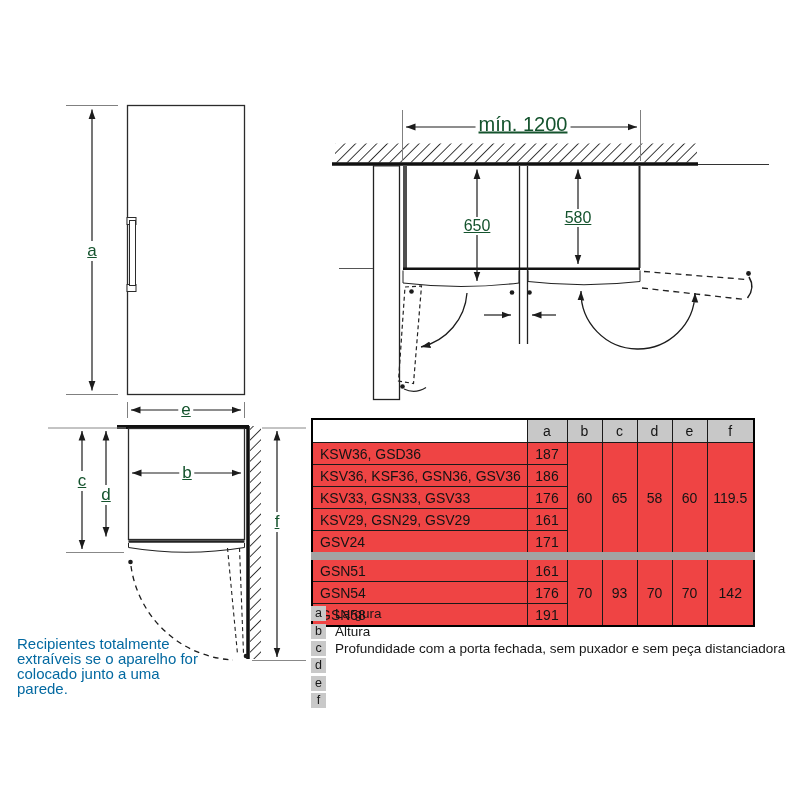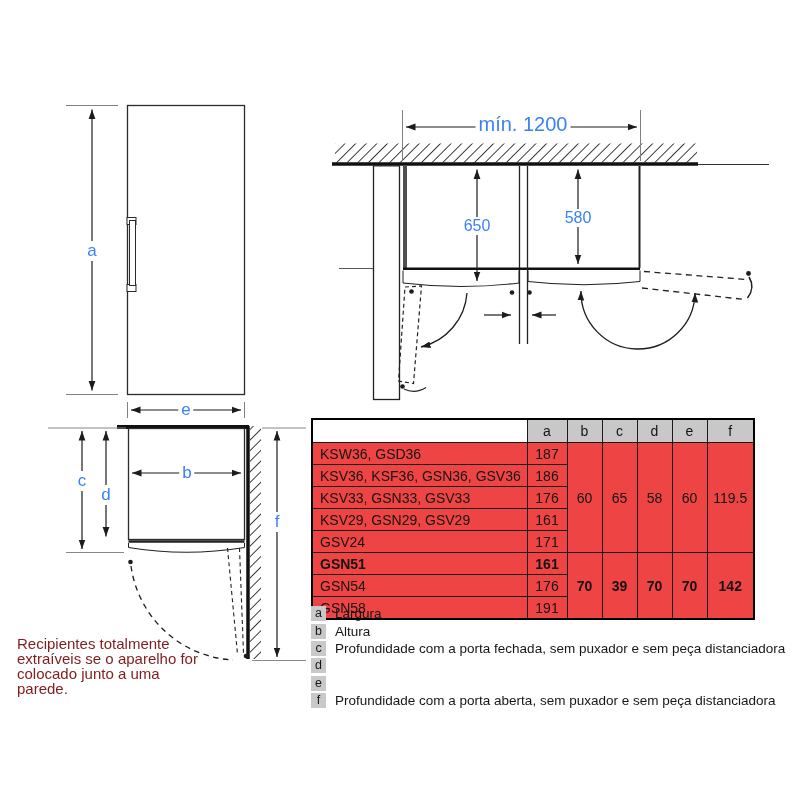--- a/index.html
+++ b/index.html
@@ -6,45 +6,45 @@
   .stage {
     position:relative; width:800px; height:800px; background:#ffffff;
     font-family:"Liberation Sans","DejaVu Sans",sans-serif; color:#111;
     overflow:hidden;
   }
   svg.linework { position:absolute; left:0; top:0; }
 
   
   .dlabel {
     position:absolute; transform:translate(-50%,-50%);
-    background:#ffffff; padding:0 3px; color:#3b82f6; white-space:nowrap;
+    background:#ffffff; padding:0 3px; color:#14532d; white-space:nowrap;text-decoration:underline;
   }
   .fs17 { font-size:17px; } .fs20 { font-size:20px; } .fs22 { font-size:16px; }
 
   
   .note {
     position:absolute; left:17px; top:636px; width:190px;
-    font-size:15px; line-height:15px; color:#7f1d1d;
+    font-size:15px; line-height:15px; color:#0369a1;
   }
 
   
   table.dims {
     position:absolute; left:311px; top:418px; width:442px;
     border-collapse:collapse; table-layout:fixed;
     font-size:14px; color:#141414; border:2px solid #000;
   }
   table.dims td {
     border:1px solid #1a1a1a; height:21px; padding:0; overflow:hidden;
     background:#ef4444;
   }
   table.dims tr.hdr td { height:22px; background:#c8c8c8; text-align:center; }
   table.dims tr.hdr td.corner { background:#ffffff; }
   table.dims td.model { padding-left:7px; text-align:left; }
   table.dims td.num { text-align:center; }
-  table.dims tr.thick td { border-top:1px solid #a3a3a3;font-weight:bold; }
+  table.dims tr.thick td { border-top:8px solid #a3a3a3; }
 
   
   .legend { position:absolute; left:311px; top:606px; font-size:13.5px; color:#161616; }
   .legend-row { display:flex; align-items:center; height:15.6px; margin-bottom:1.8px; }
   .legend-key {
     flex:0 0 15px; width:15px; height:15px; background:#c9c9c9;
     text-align:center; font-size:12.5px; line-height:15px; margin-right:9px;
   }
 </style>
 </head>
@@ -209,21 +209,21 @@
       <td class="num">161</td>
     </tr>
     <tr>
       <td class="model">GSV24</td>
       <td class="num">171</td>
     </tr>
     <tr class="thick">
       <td class="model">GSN51</td>
       <td class="num">161</td>
       <td class="num" rowspan="3">70</td>
-      <td class="num" rowspan="3">39</td>
+      <td class="num" rowspan="3">93</td>
       <td class="num" rowspan="3">70</td>
       <td class="num" rowspan="3">70</td>
       <td class="num" rowspan="3">142</td>
     </tr>
     <tr>
       <td class="model">GSN54</td>
       <td class="num">176</td>
     </tr>
     <tr>
       <td class="model">GSN58</td>
@@ -246,17 +246,16 @@
       <span>Profundidade com a porta fechada, sem puxador e sem peça distanciadora</span>
     </div>
     <div class="legend-row">
       <span class="legend-key">d</span>
     </div>
     <div class="legend-row">
       <span class="legend-key">e</span>
     </div>
     <div class="legend-row">
       <span class="legend-key">f</span>
-      <span>Profundidade com a porta aberta, sem puxador e sem peça distanciadora</span>
     </div>
   </div>
 
 </div>
 
 </body></html>

